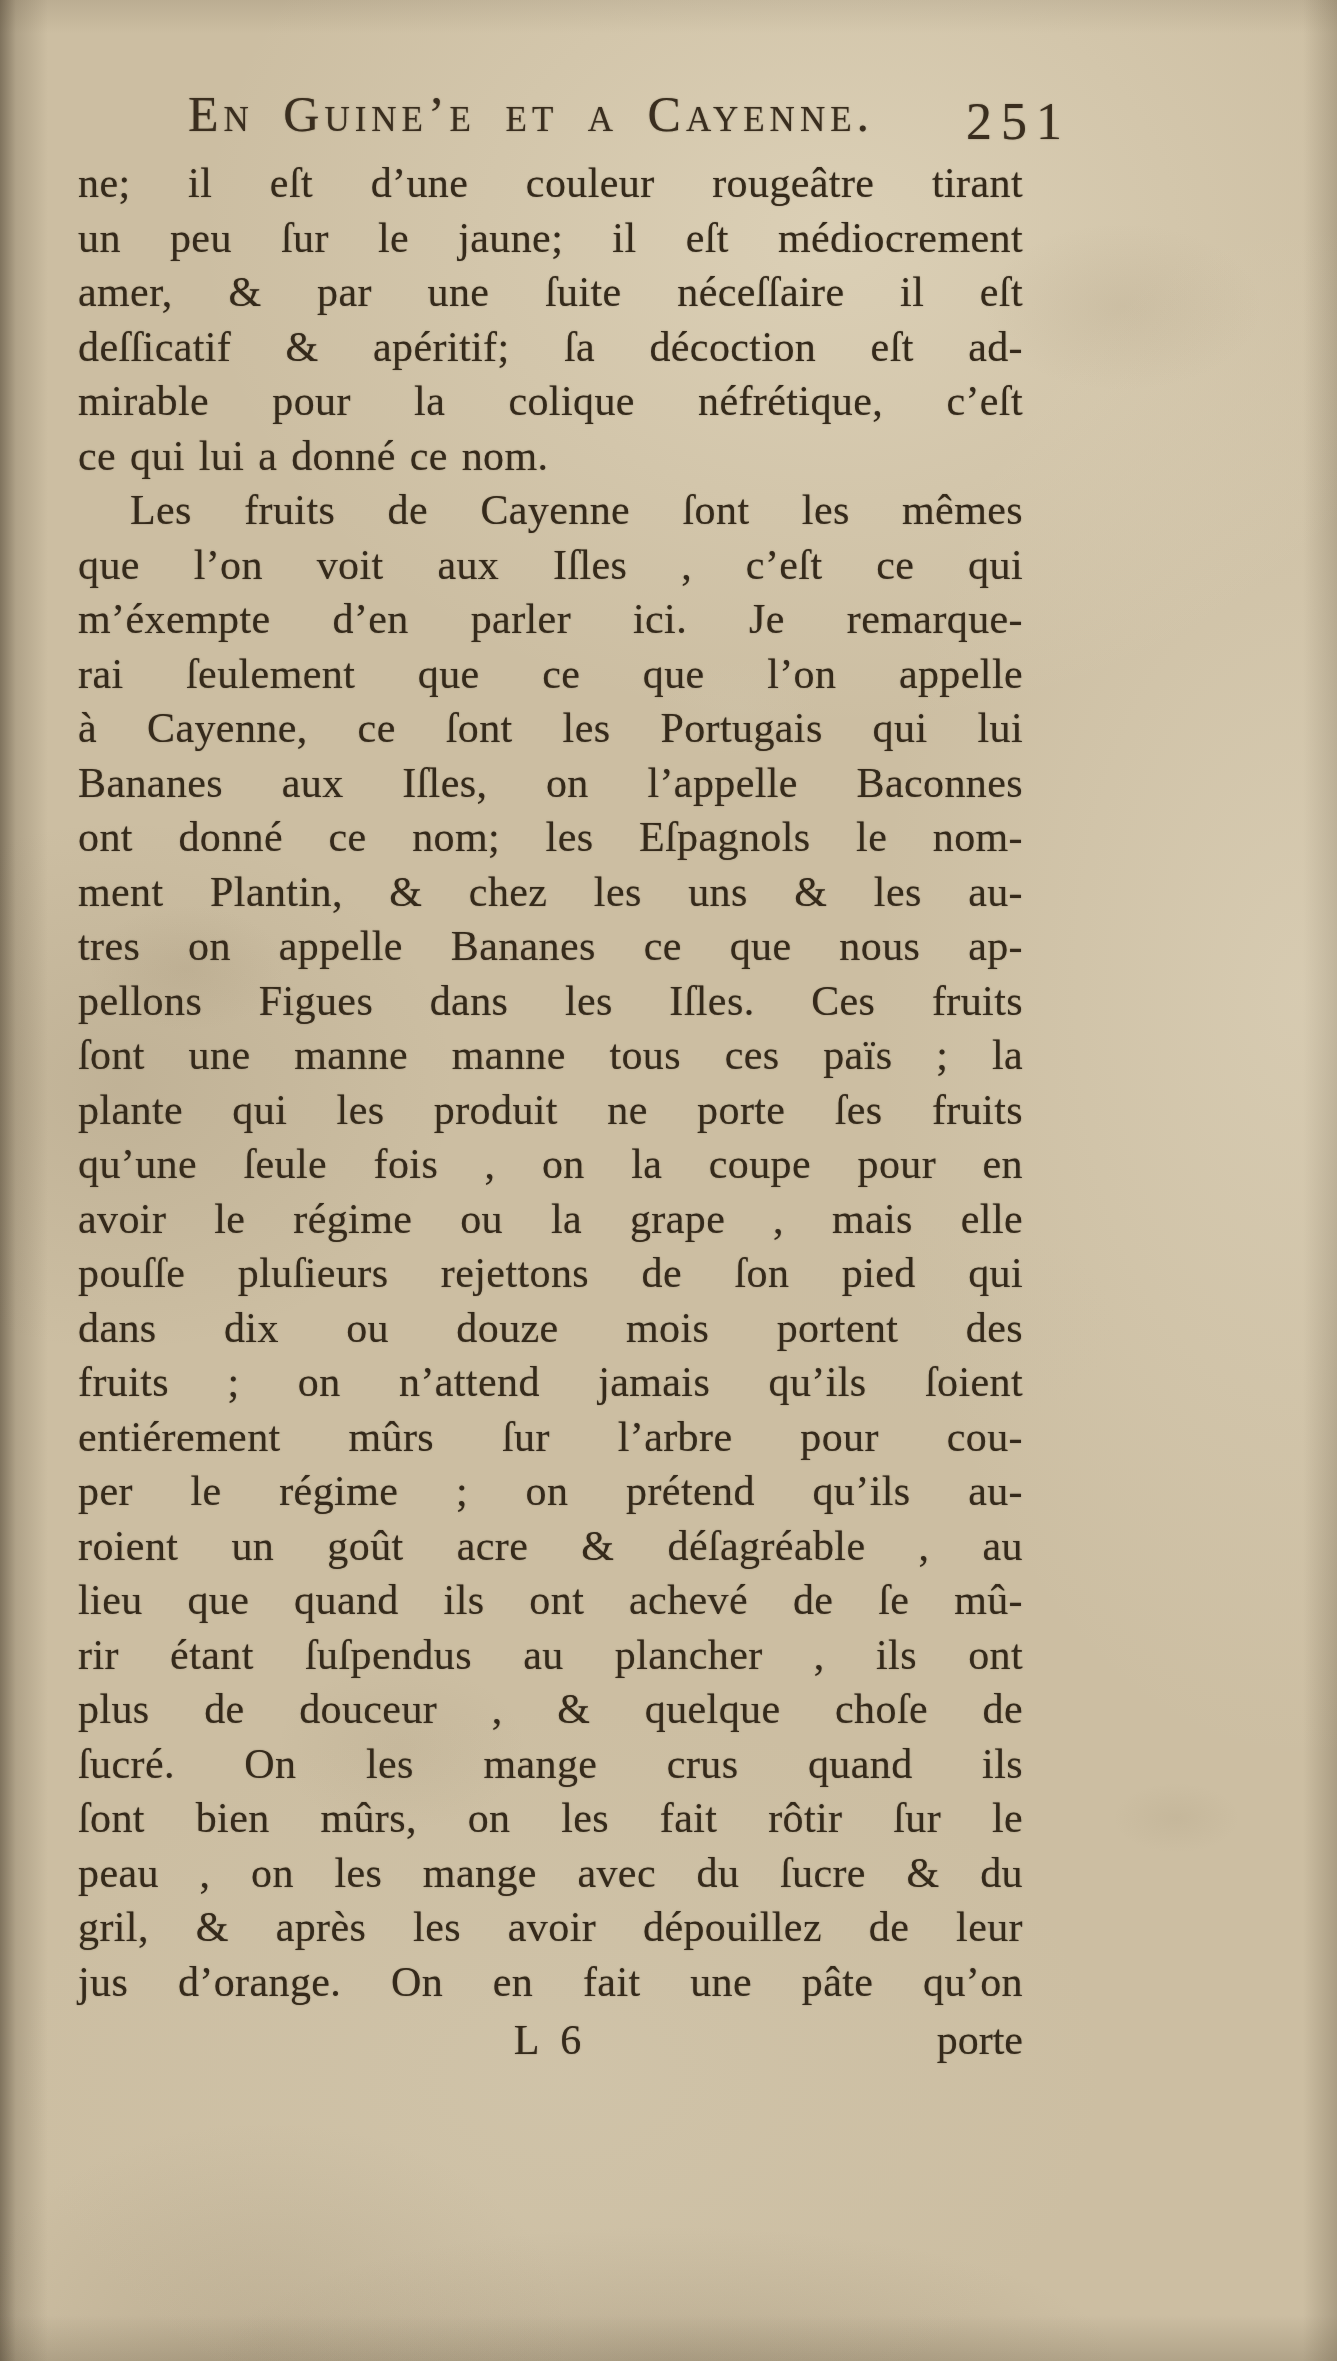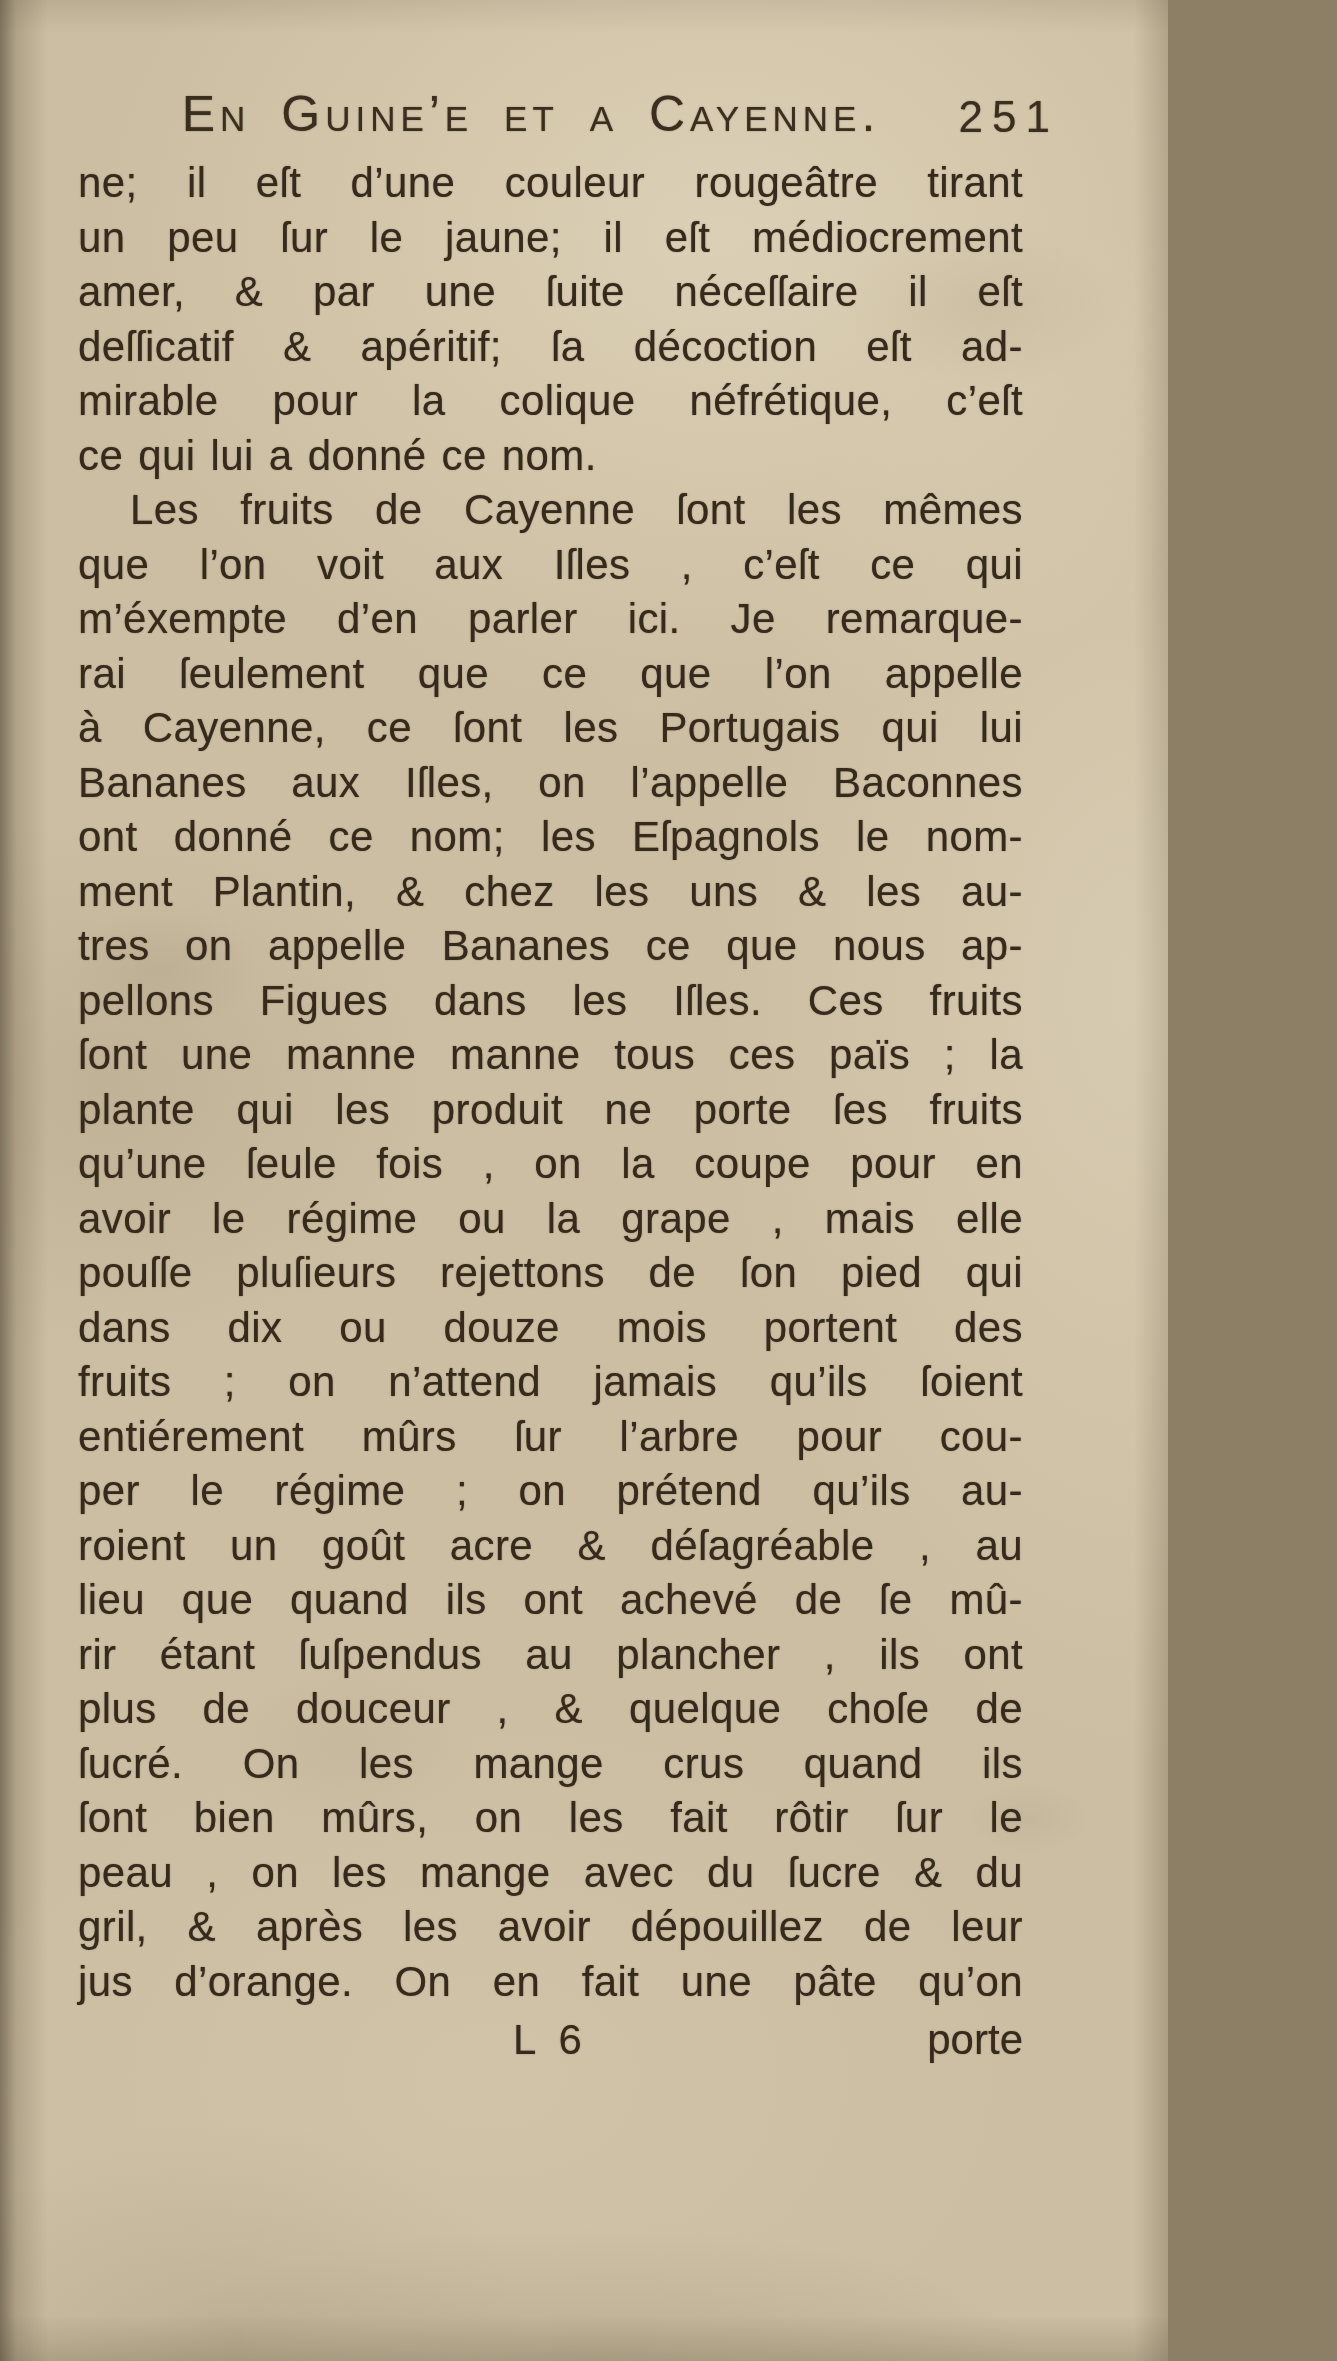--- a/index.html
+++ b/index.html
@@ -2,24 +2,24 @@
 <html><head>
 <meta charset="utf-8">
 <style>
   html, body {
     margin: 0;
     padding: 0;
     background: #8d7f65;
   }
   .page {
     position: relative;
-    width: 1168px;
+    width: 1337px;
     height: 2361px;
     overflow: hidden;
-    font-family: Liberation Sans, sans-serif;
+    font-family: Liberation Serif, serif;
     color: #352a1b;
     background:
       radial-gradient(ellipse 900px 700px at 62% 10%, rgba(238,229,206,0.45), rgba(238,229,206,0) 70%),
       radial-gradient(ellipse 600px 1100px at 97% 42%, rgba(230,221,199,0.40), rgba(230,221,199,0) 70%),
       radial-gradient(ellipse 760px 520px at 42% 88%, rgba(214,204,180,0.35), rgba(214,204,180,0) 72%),
       radial-gradient(ellipse 480px 380px at 9% 46%, rgba(120,104,78,0.14), rgba(120,104,78,0) 70%),
       radial-gradient(ellipse 420px 300px at 20% 99%, rgba(124,108,82,0.18), rgba(124,108,82,0) 72%),
       radial-gradient(ellipse 600px 180px at 50% 100%, rgba(116,101,76,0.22), rgba(116,101,76,0) 75%),
       linear-gradient(90deg, rgba(64,53,37,0.55) 0px, rgba(74,62,44,0.22) 16px, rgba(74,62,44,0) 48px),
       linear-gradient(270deg, rgba(95,82,60,0.30) 0px, rgba(95,82,60,0) 34px),
@@ -58,23 +58,23 @@
     font-size: 50px;
     line-height: 56px;
     letter-spacing: 5px;
     word-spacing: 12px;
     white-space: nowrap;
     color: #3a2e1f;
     text-shadow: 0 0 1.4px rgba(46,36,22,0.55);
   }
   .page-number {
     position: absolute;
-    right: 12px;
+    right: 0;
     top: 6px;
-    font-size: 44px;
+    font-size: 52px;
     letter-spacing: 9px;
     color: #3a2e1f;
     text-shadow: 0 0 1.4px rgba(46,36,22,0.55);
     text-align: center;
   }
 
   .body-text {
     position: absolute;
     top: 156px;
     left: 78px;

